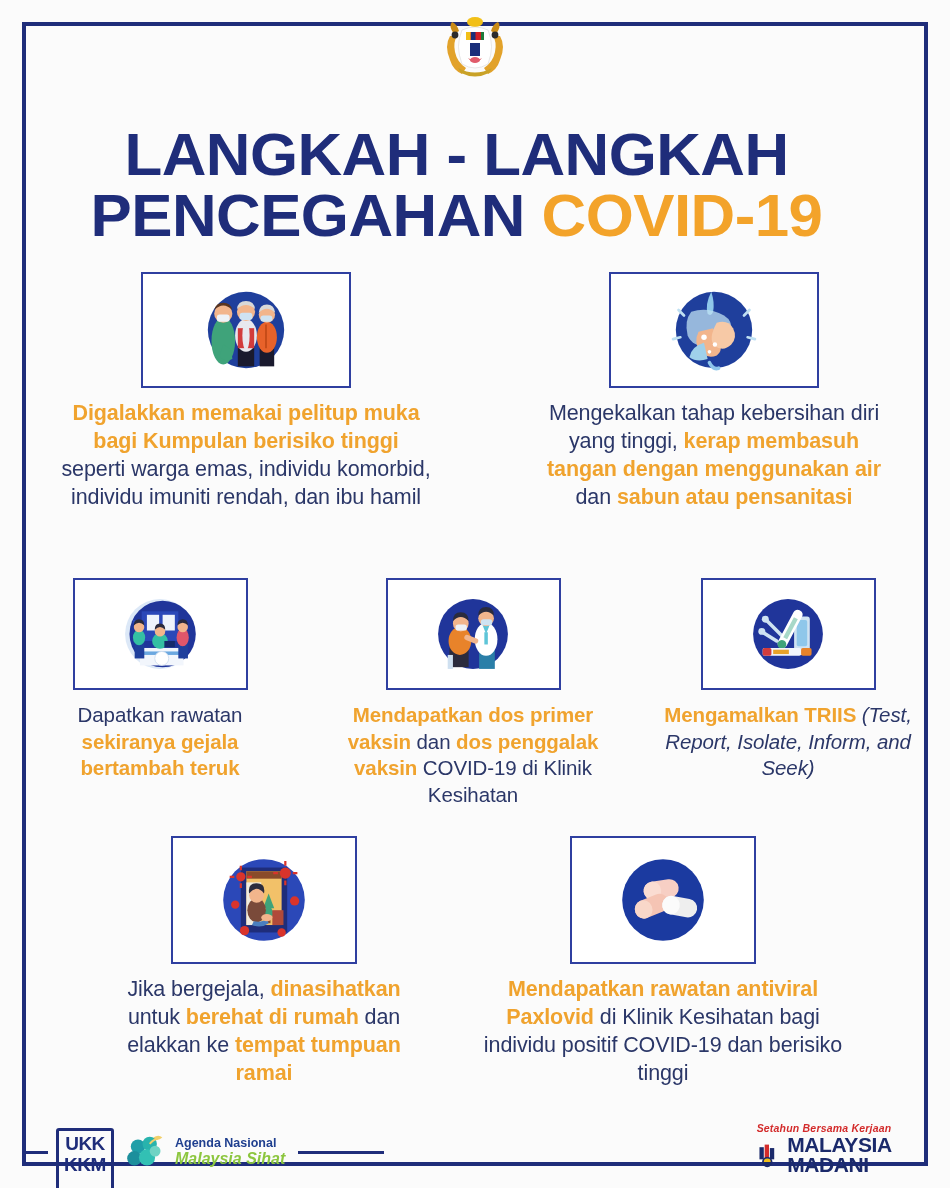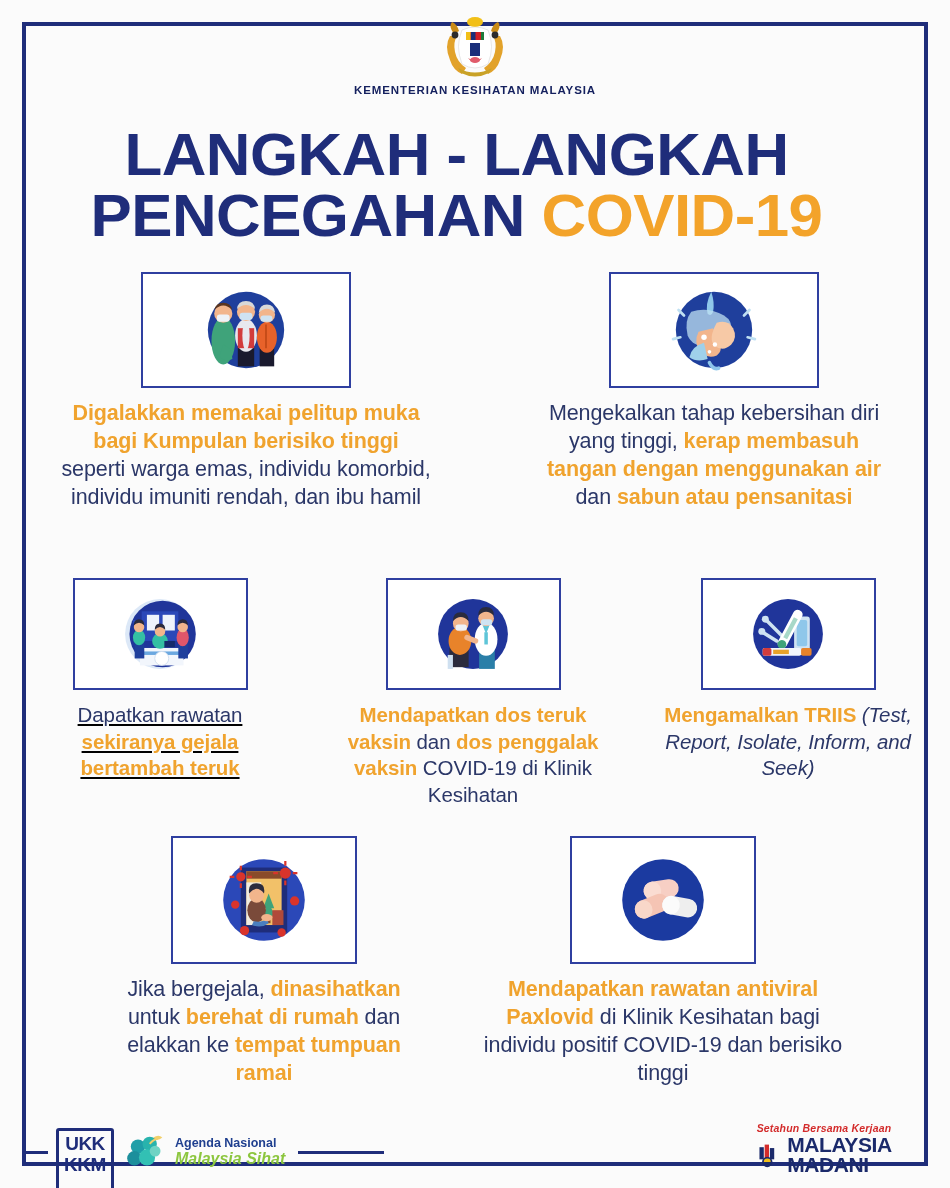--- a/index.html
+++ b/index.html
@@ -70,21 +70,21 @@
     align-items: flex-start;
     width: 950px;
   }
   .row-1 { top: 272px; gap: 108px; }
   .row-2 { top: 578px; gap: 42px; }
   .row-3 { top: 836px; gap: 56px; }
 
   .step { text-align: center; }
   .step-1 { width: 350px; }
   .step-2 { width: 370px; }
-  .step-3 { width: 262px; text-decoration: underline; }
+  .step-3 { width: 262px; }
   .step-4 { width: 280px; }
   .step-5 { width: 266px; }
   .step-6 { width: 320px; }
   .step-7 { width: 366px; }
 
   .icon-box {
     margin: 0 auto;
     border: 2px solid #2f3fa0;
     background: #ffffff;
     box-sizing: border-box;
@@ -212,21 +212,20 @@
         <rect x="30" y="16" width="4.5" height="8" fill="#f2c018"></rect>
         <rect x="35" y="16" width="4.5" height="8" fill="#1a2f7a"></rect>
         <rect x="40" y="16" width="4.5" height="8" fill="#d11f26"></rect>
         <rect x="45" y="16" width="3" height="8" fill="#1f7a3a"></rect>
         <path d="M34 27 h10 v13 h-10 z" fill="#1a2f7a"></path>
         <path d="M32 42 q7 8 14 0 q-7 5 -14 0 z" fill="#d11f26"></path>
         <ellipse cx="39" cy="44" rx="5" ry="3" fill="#e05b6a"></ellipse>
         <path d="M22 52 q17 9 34 0 l-3 5 q-14 7 -28 0 z" fill="#c9a227"></path>
       </svg>
     </div>
-    <div class="ministry-name">KEMENTERIAN KESIHATAN MALAYSIA</div>
   </div>
 
   <div class="title-block">
     <div class="title-line">LANGKAH - LANGKAH</div>
     <div class="title-line"><span>PENCEGAHAN </span><span class="accent">COVID-19</span></div>
   </div>
 
   <div class="row row-1">
 
     <div class="step step-2">
@@ -343,21 +342,21 @@
             <path d="M66 40 l4 10 l4 -10z" fill="#5ec5d8"></path>
             <rect x="68" y="48" width="4" height="14" fill="#5ec5d8"></rect>
             <circle cx="70" cy="32" r="9" fill="#f2b58c"></circle>
             <path d="M61 29 q9 -9 18 0 q0 -10 -9 -10 q-9 0 -9 10z" fill="#2b2b3d"></path>
             <rect x="64" y="33" width="13" height="7" rx="3" fill="#cfe3f2"></rect>
             <path d="M58 58 l-10 -4" stroke="#f2b58c" stroke-width="6" stroke-linecap="round"></path>
           </g>
         </svg>
       </div>
       <div class="caption cap-sm">
-        <span class="o">Mendapatkan dos teruk vaksin </span><span class="n">dan </span><span class="o">dos penggalak vaksin </span><span class="n">COVID-19 di Klinik Kesihatan</span>
+        <span class="o">Mendapatkan dos primer vaksin </span><span class="n">dan </span><span class="o">dos penggalak vaksin </span><span class="n">COVID-19 di Klinik Kesihatan</span>
       </div>
     </div>
 
     <div class="step step-5">
       <div class="icon-box ib-mid">
         <svg viewBox="0 0 110 100" width="96" height="92">
           <circle cx="55" cy="50" r="40" fill="#20359a"></circle>
           <rect x="62" y="30" width="18" height="44" rx="3" fill="#cfe3f2"></rect>
           <rect x="65" y="34" width="12" height="30" rx="2" fill="#8fc7ea"></rect>
           <path d="M30 34 l18 18" stroke="#cfe3f2" stroke-width="4" stroke-linecap="round"></path>

